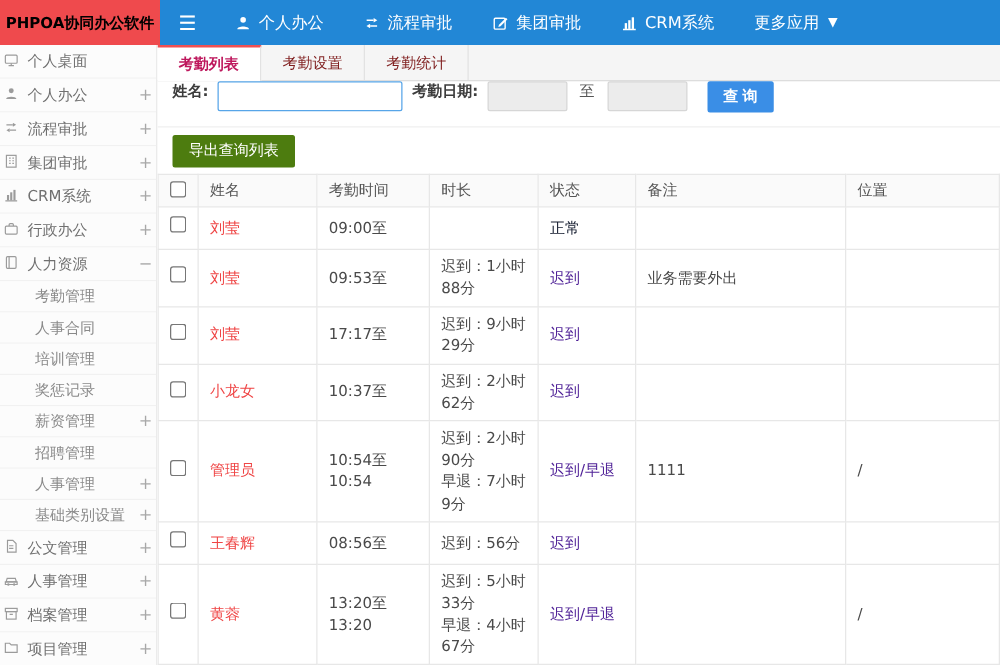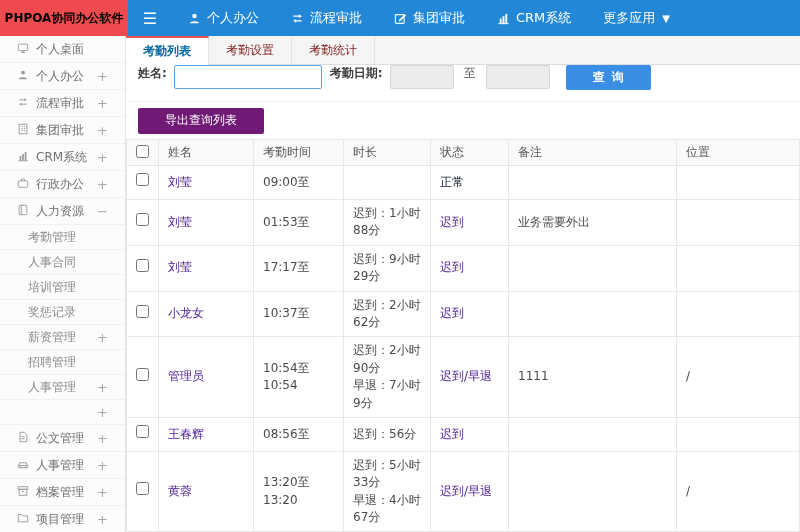--- a/index.html
+++ b/index.html
@@ -11,48 +11,48 @@
   .logo{width:128px;background:#ef4a4d;color:#000000;font-weight:bold;font-size:12px;display:flex;align-items:center;justify-content:center;white-space:nowrap}
   .hamburger{width:44px;color:#fff;font-size:16px;display:flex;align-items:center;justify-content:center;cursor:pointer}
   .nav{display:flex}
   .nav-item{display:flex;align-items:center;gap:6px;padding:0 16px;color:#fff;font-size:13px;cursor:pointer}
   .nav-item svg{display:block;color:#fff}
   .caret{font-size:10px;margin-left:1px}
 
   
   .layout{display:flex;height:496px}
   .sidebar{width:126px;background:#fcfcfc;border-right:1px solid #e4e4e4;flex:none;overflow:hidden}
-  .side-item{height:27px;display:flex;align-items:center;gap:7px;padding:0 17px;border-bottom:1px solid #f1f1f1;color:#707070;cursor:pointer;background:#fcfcfc}
+  .side-item{height:27px;display:flex;align-items:center;gap:7px;padding:0 3px;border-bottom:1px solid #f1f1f1;color:#707070;cursor:pointer;background:#fcfcfc}
   .side-item svg{flex:none;color:#9b9b9b}
   .side-item .expand{margin-left:auto;color:#a8a8a8;font-size:13px}
   .side-item.sub{height:25px;padding-left:28px;color:#8a8a8a}
 
   .main{flex:1;display:flex;flex-direction:column;overflow:hidden;background:#fff;min-width:0}
   .tabs{height:29px;background:#f5f5f5;border-bottom:1px solid #ddd;display:flex;flex:none}
   .tab{padding:0 17px;display:flex;align-items:center;color:#7f1d1d;border-right:1px solid #e2e2e2;cursor:pointer}
-  .tab.active{background:#fff;font-weight:bold;color:#0369a1;border-top:2px solid #ef5052;margin-bottom:-1px}
+  .tab.active{background:#fff;font-weight:bold;color:#be185d;border-top:2px solid #ef5052;margin-bottom:-1px}
 
   .filterbar{height:37px;display:flex;align-items:flex-start;padding:0 12px;border-bottom:1px solid #efefef;flex:none}
   .lbl{color:#3c3c3c;font-weight:bold;margin-right:7px;white-space:nowrap}
   .lbl.date{margin-left:8px}
   .lbl.to{margin:0 10px;font-weight:normal;color:#555}
   input.text{height:24px;border:1px solid #57a5e8;border-radius:2px;width:148px;padding:0 6px;outline:none;font-family:inherit;font-size:12px}
   input.date{height:24px;border:1px solid #d6d6d6;background:#ececec;border-radius:2px;width:64px;padding:0 6px;font-family:inherit;font-size:12px}
-  .btn{border:none;border-radius:2px;color:#fff;height:26px;padding:0 27px;cursor:pointer;font-size:12px;font-family:Liberation Mono, monospace;white-space:nowrap}
+  .btn{border:none;border-radius:2px;color:#fff;height:26px;padding:0 13px;cursor:pointer;font-size:12px;font-family:Liberation Sans, sans-serif;white-space:nowrap}
   .btn-search{background:#3a8ee6;height:25px;margin-left:16px;font-weight:bold}
   .actionbar{height:37px;display:flex;align-items:center;gap:10px;padding:0 12px;flex:none}
   .btn-clean{background:#ef5052}
-  .btn-export{background:#701a75}
+  .btn-export{background:#4d7c0f}
 
   table{border-collapse:collapse;width:100%;table-layout:fixed}
   th,td{border:1px solid #e7e7e7;padding:5px 9px;text-align:left;vertical-align:middle;font-weight:normal;overflow:hidden}
   thead th{background:#fafafa;color:#555;height:26px;padding:4px 9px}
   tbody td{height:34px;color:#4a4a4a;line-height:1.45}
   td.ck,th.ck{text-align:center;padding:4px 2px}
-  a.namelink{color:#4c1d95;text-decoration:none;cursor:pointer}
+  a.namelink{color:#ef4444;text-decoration:none;cursor:pointer}
   td[data-status="late"]{color:#4c1d95}
   td[data-status="normal"]{color:#0f172a}
 </style>
 </head>
 <body>
 
 <div>
 
   <div class="topbar">
     <div class="logo">PHPOA协同办公软件</div>
@@ -189,20 +189,21 @@
       </div>
       <div class="side-item sub">
         <span>招聘管理</span>
         <span class="expand"></span>
       </div>
       <div class="side-item sub">
         <span>人事管理</span>
         <span class="expand">+</span>
       </div>
       <div class="side-item sub">
+        <span>基础类别设置</span>
         <span class="expand">+</span>
       </div>
 
       <div class="side-item">
         <span><svg width="12" height="12" viewBox="0 0 14 14">
               <path d="M3.5 1.5h5l3 3v8h-8z" fill="none" stroke="currentColor" stroke-width="1.1"></path>
               <path d="M5 6.5h4M5 9h4" stroke="currentColor" stroke-width="1.1"></path>
             </svg></span>
         <span>公文管理</span>
         <span class="expand">+</span>
@@ -288,21 +289,21 @@
                   <div></div>
                   <div></div>
                 </td>
               <td data-status="normal">正常</td>
               <td></td>
               <td></td>
             </tr>
             <tr>
               <td class="ck"><input type="checkbox" style=""></td>
               <td><a class="namelink">刘莹</a></td>
-              <td>01:53至</td>
+              <td>09:53至</td>
               <td class="dur">
                   <div>迟到：1小时88分</div>
                   <div></div>
                 </td>
               <td data-status="late">迟到</td>
               <td>业务需要外出</td>
               <td></td>
             </tr>
             <tr>
               <td class="ck"><input type="checkbox" style=""></td>

